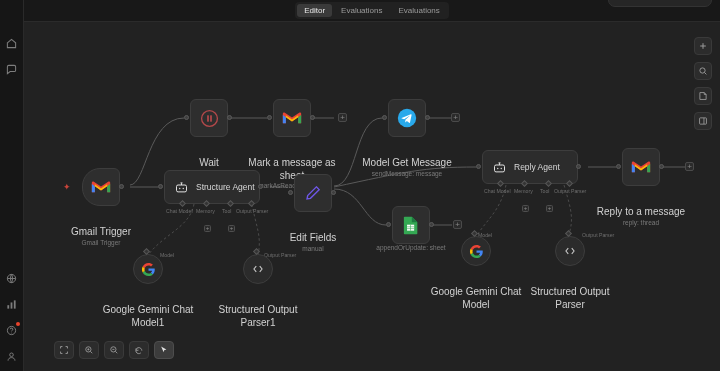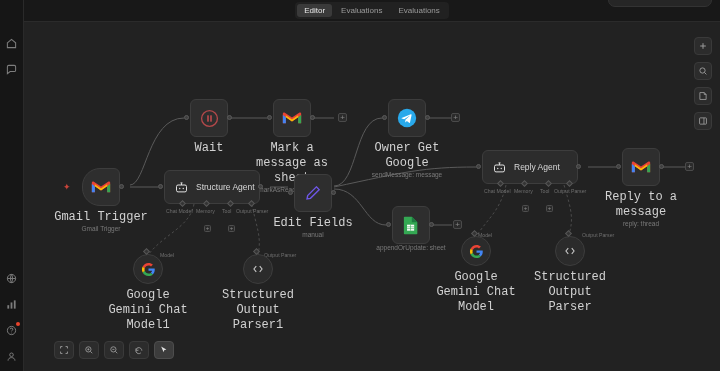--- a/index.html
+++ b/index.html
@@ -76,22 +76,22 @@
     justify-content: flex-start; padding-left: 9px; gap: 7px;
     background: #2c2c2c;
   }
   .nbox.wide .agent-title { font-size: 8.5px; color: #d8d8d8; white-space: nowrap; }
   .ncirc {
     width: 30px; height: 30px; border-radius: 50%;
     background: #2b2b2b; border: 1px solid #3d3d3d;
     display: flex; align-items: center; justify-content: center; cursor: pointer;
   }
   .nlabel {
-    margin-top: 4px; font-size: 12px; color: #d2d2d2;
-    text-align: center; line-height: 1.25; white-space: pre-line; font-family: Liberation Mono, monospace;
+    margin-top: 20px; font-size: 10px; color: #d2d2d2;
+    text-align: center; line-height: 1.25; white-space: pre-line;
   }
   .nsub { font-size: 6.5px; color: #7a7a7a; text-align: center; line-height: 1.2; }
   .nwrap { display: flex; flex-direction: column; align-items: center; width: 100px; margin-left: -31px; }
   .nwrap.circ { width: 92px; margin-left: -31px; }
 
   
   .port {
     position: absolute; width: 5px; height: 5px; border-radius: 50%;
     background: #3f3f3f; border: 1px solid #5a5a5a;
   }
@@ -293,21 +293,21 @@
     </div>
 
     <div class="node" style="left:364px; top:77px;">
       <div class="nbox">
         <svg viewBox="0 0 24 24" width="20" height="20">
           <circle cx="12" cy="12" r="11" fill="#29a9eb"></circle>
           <path d="M5.6 11.9l11-4.3c.6-.2 1.1.1.9.9l-1.9 8.8c-.1.6-.5.8-1 .5l-2.8-2.1-1.3 1.3c-.2.2-.4.2-.6.1l.2-2.9 5.3-4.8c.2-.2-.05-.3-.3-.15l-6.5 4.1-2.8-.9c-.6-.2-.6-.6.1-.85z" fill="#fff"></path>
         </svg>
       </div>
       <div class="nwrap">
-        <div class="nlabel">Owner Get Google</div>
+        <div class="nlabel">Model Get Message</div>
         <div class="nsub">sendMessage: message</div>
       </div>
       <span class="port" style="left:-6px; top:16px;"></span>
       <span class="port" style="left:37px; top:16px;"></span>
       <span class="plus-stub" style="left:63px; top:14px;">+</span>
     </div>
 
     <div class="node" style="left:140px; top:148px;">
       <div class="nbox wide">
         <svg viewBox="0 0 24 24" width="15" height="15" fill="none" stroke="#e2e2e2" stroke-width="1.6">

